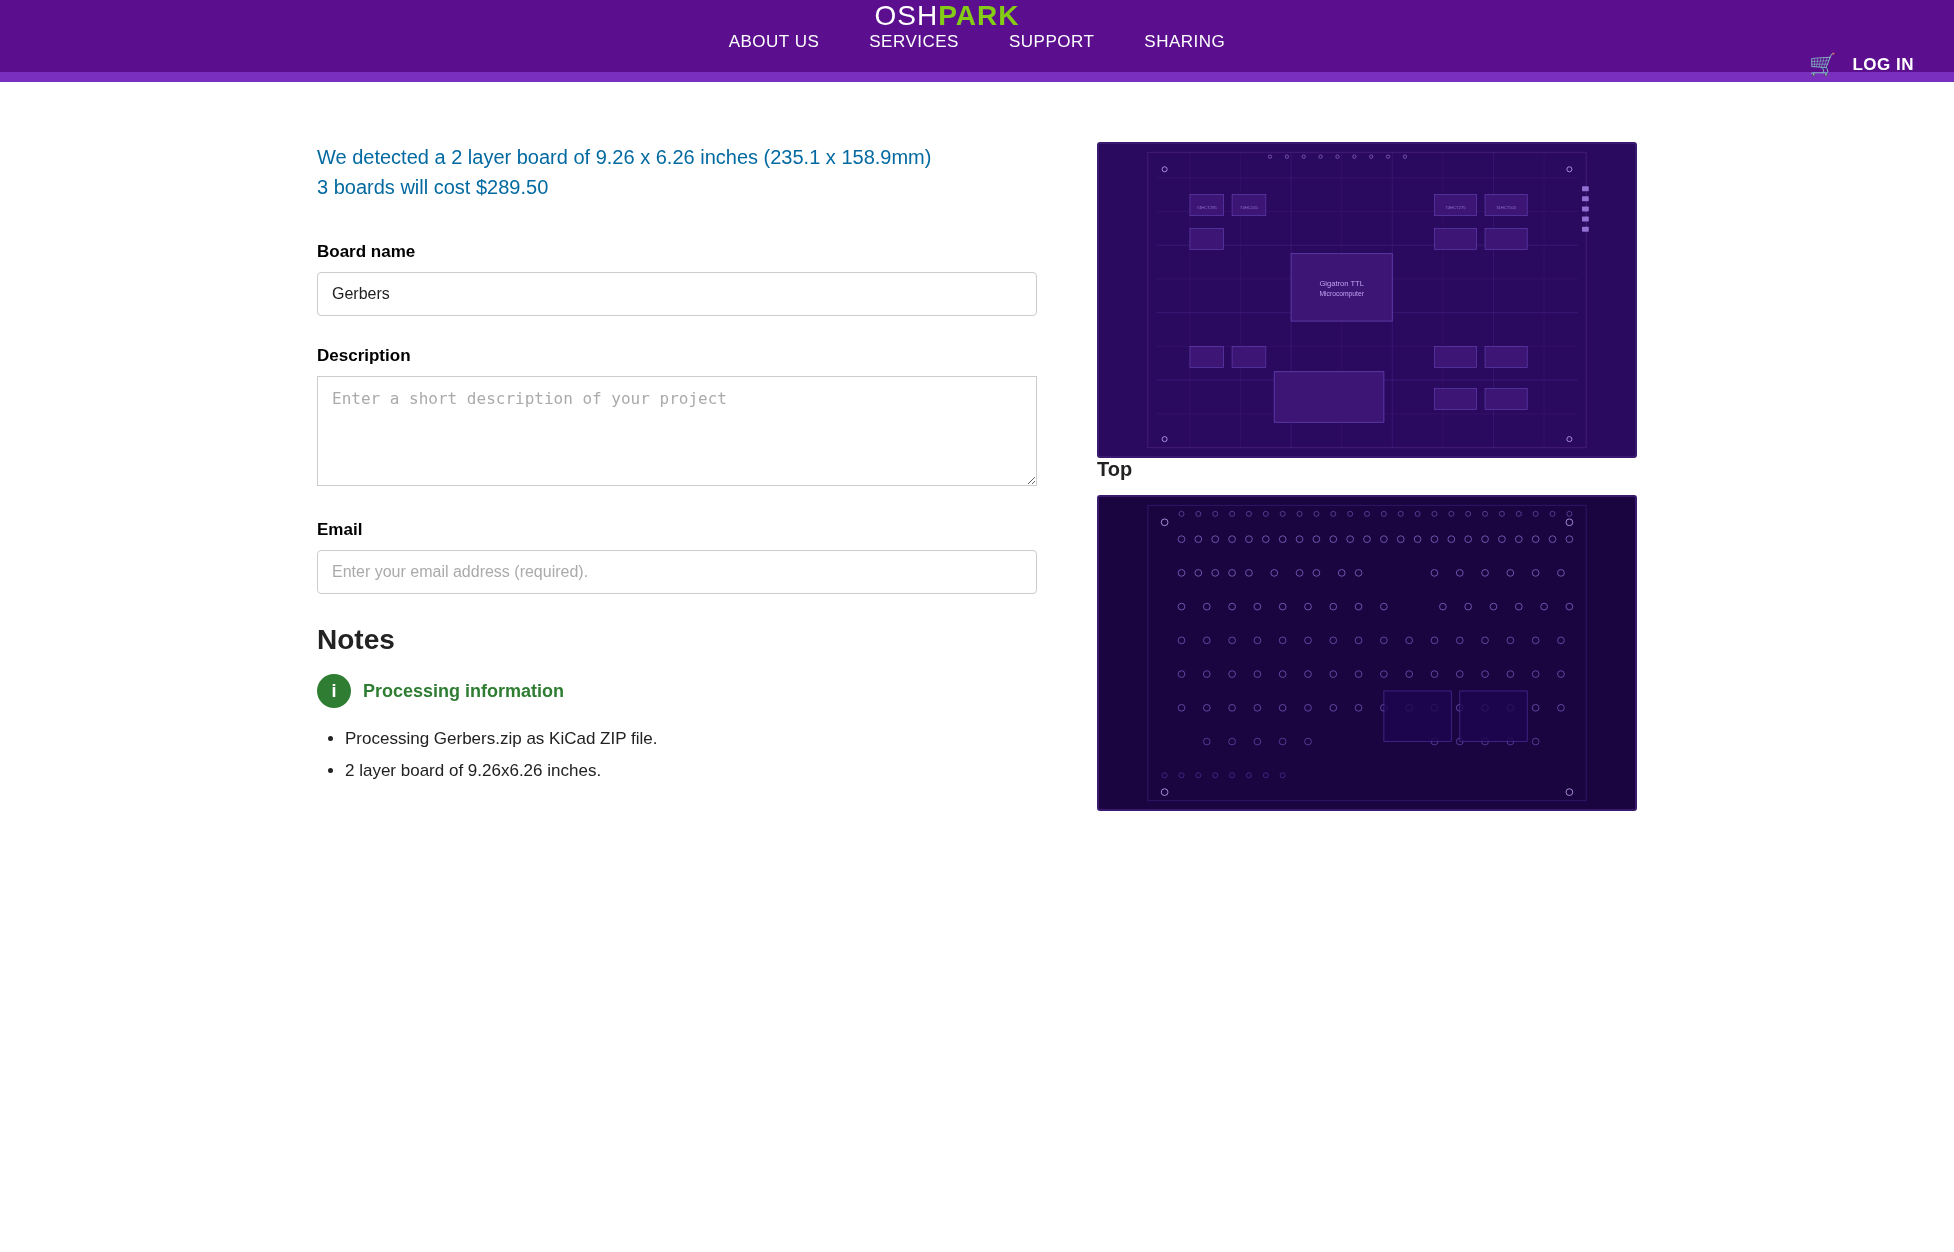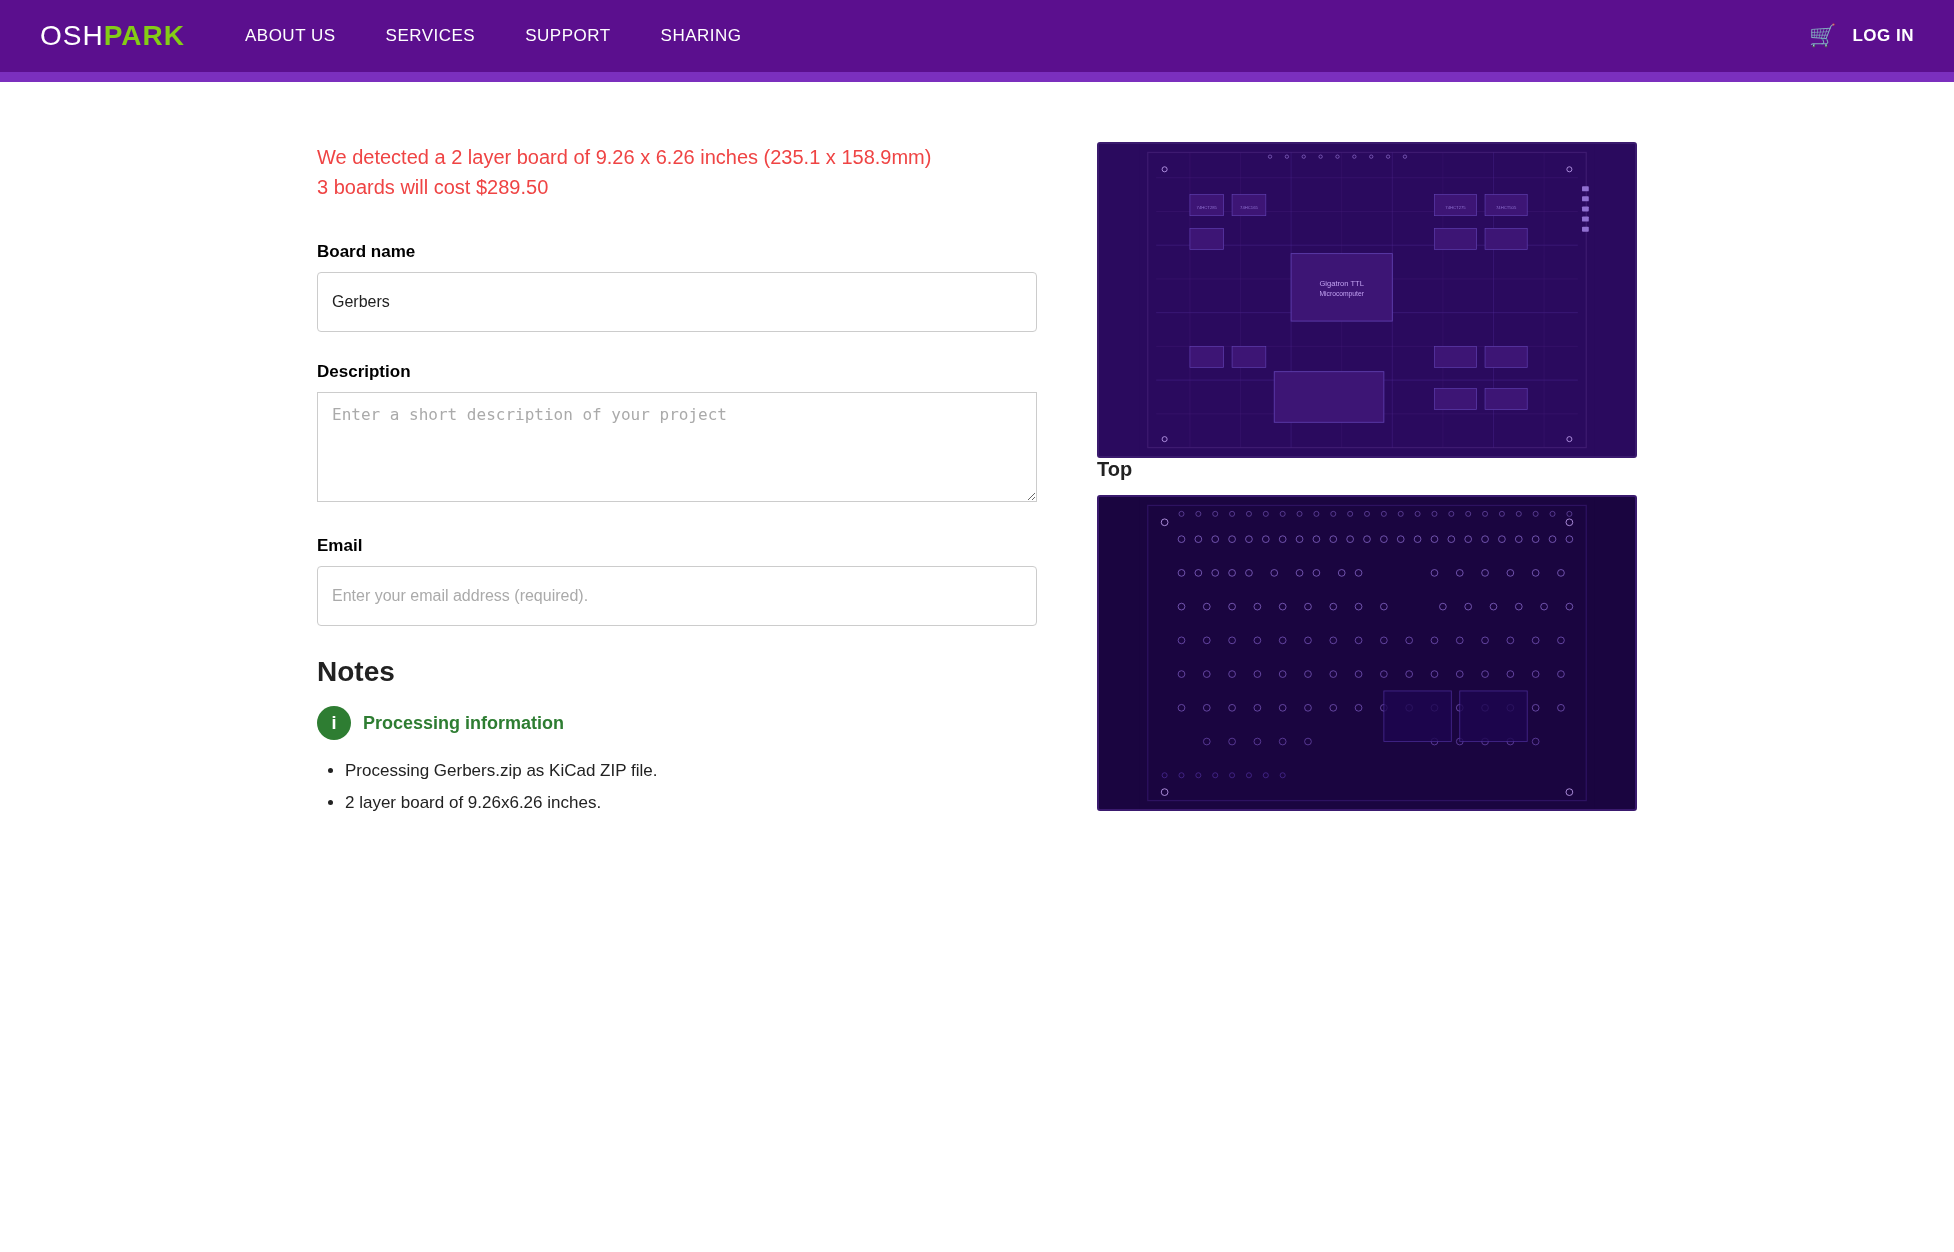--- a/index.html
+++ b/index.html
@@ -5,20 +5,21 @@
     * { box-sizing: border-box; margin: 0; padding: 0; }
     body { font-family: Arial, Helvetica, sans-serif; background: #fff; color: #222; }
 
     
     nav {
       background: #5b0f8e;
       display: flex;
       align-items: center;
       padding: 0 40px;
       height: 72px;
+      flex-direction: column;
     }
     .nav-logo {
       display: flex;
       align-items: center;
       margin-right: 60px;
     }
     .logo-osh {
       font-size: 28px;
       font-weight: 400;
       color: #fff;
@@ -80,41 +81,41 @@
     
     .left-panel {
       flex: 1;
       min-width: 0;
       padding-right: 60px;
     }
 
     .detection-text {
       font-size: 20px;
       line-height: 1.5;
-      color: #ef4444;
+      color: #0369a1;
       margin-bottom: 40px;
     }
 
     .field-label {
       font-size: 17px;
       font-weight: 700;
       color: #000000;
       margin-bottom: 10px;
       display: block;
     }
 
     .field-group {
       margin-bottom: 30px;
     }
 
     .text-input {
       width: 100%;
       border: 1.5px solid #ccc;
       border-radius: 4px;
-      padding: 20px 14px;
+      padding: 12px 14px;
       font-size: 16px;
       color: #222;
       background: #fff;
       outline: none;
     }
     .text-input::placeholder {
       color: #aaa;
     }
 
     .textarea-input {

